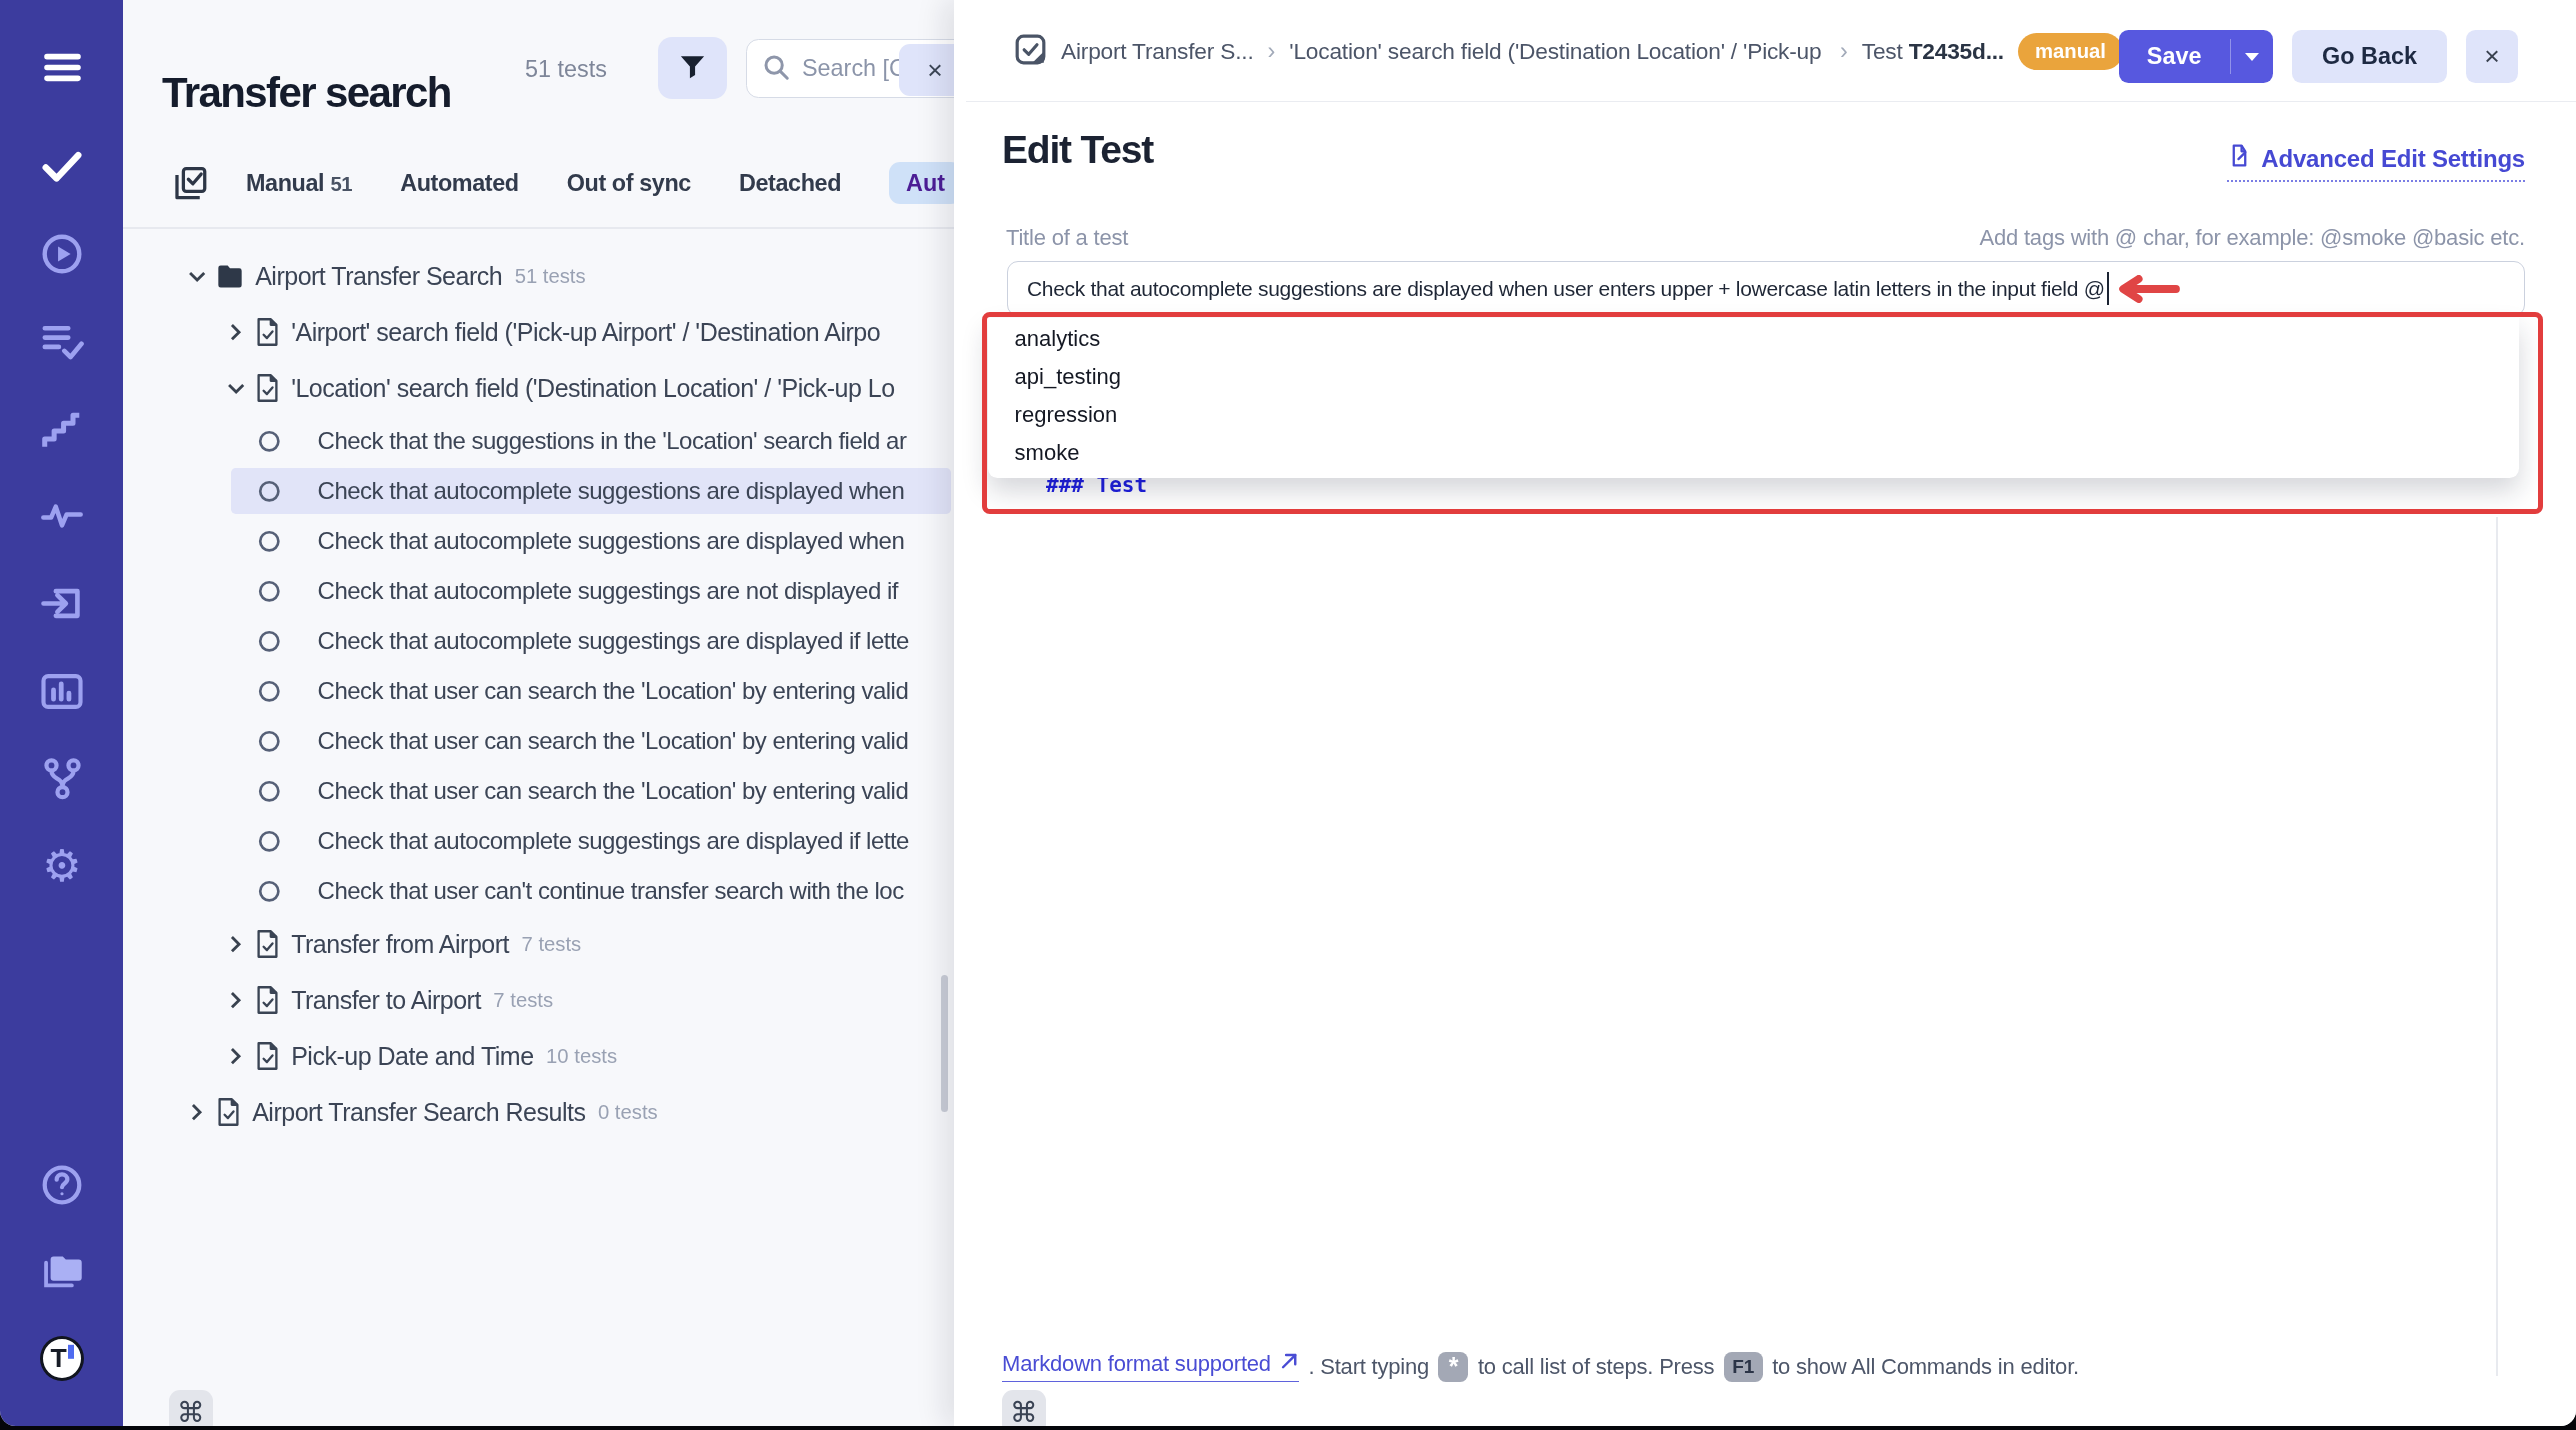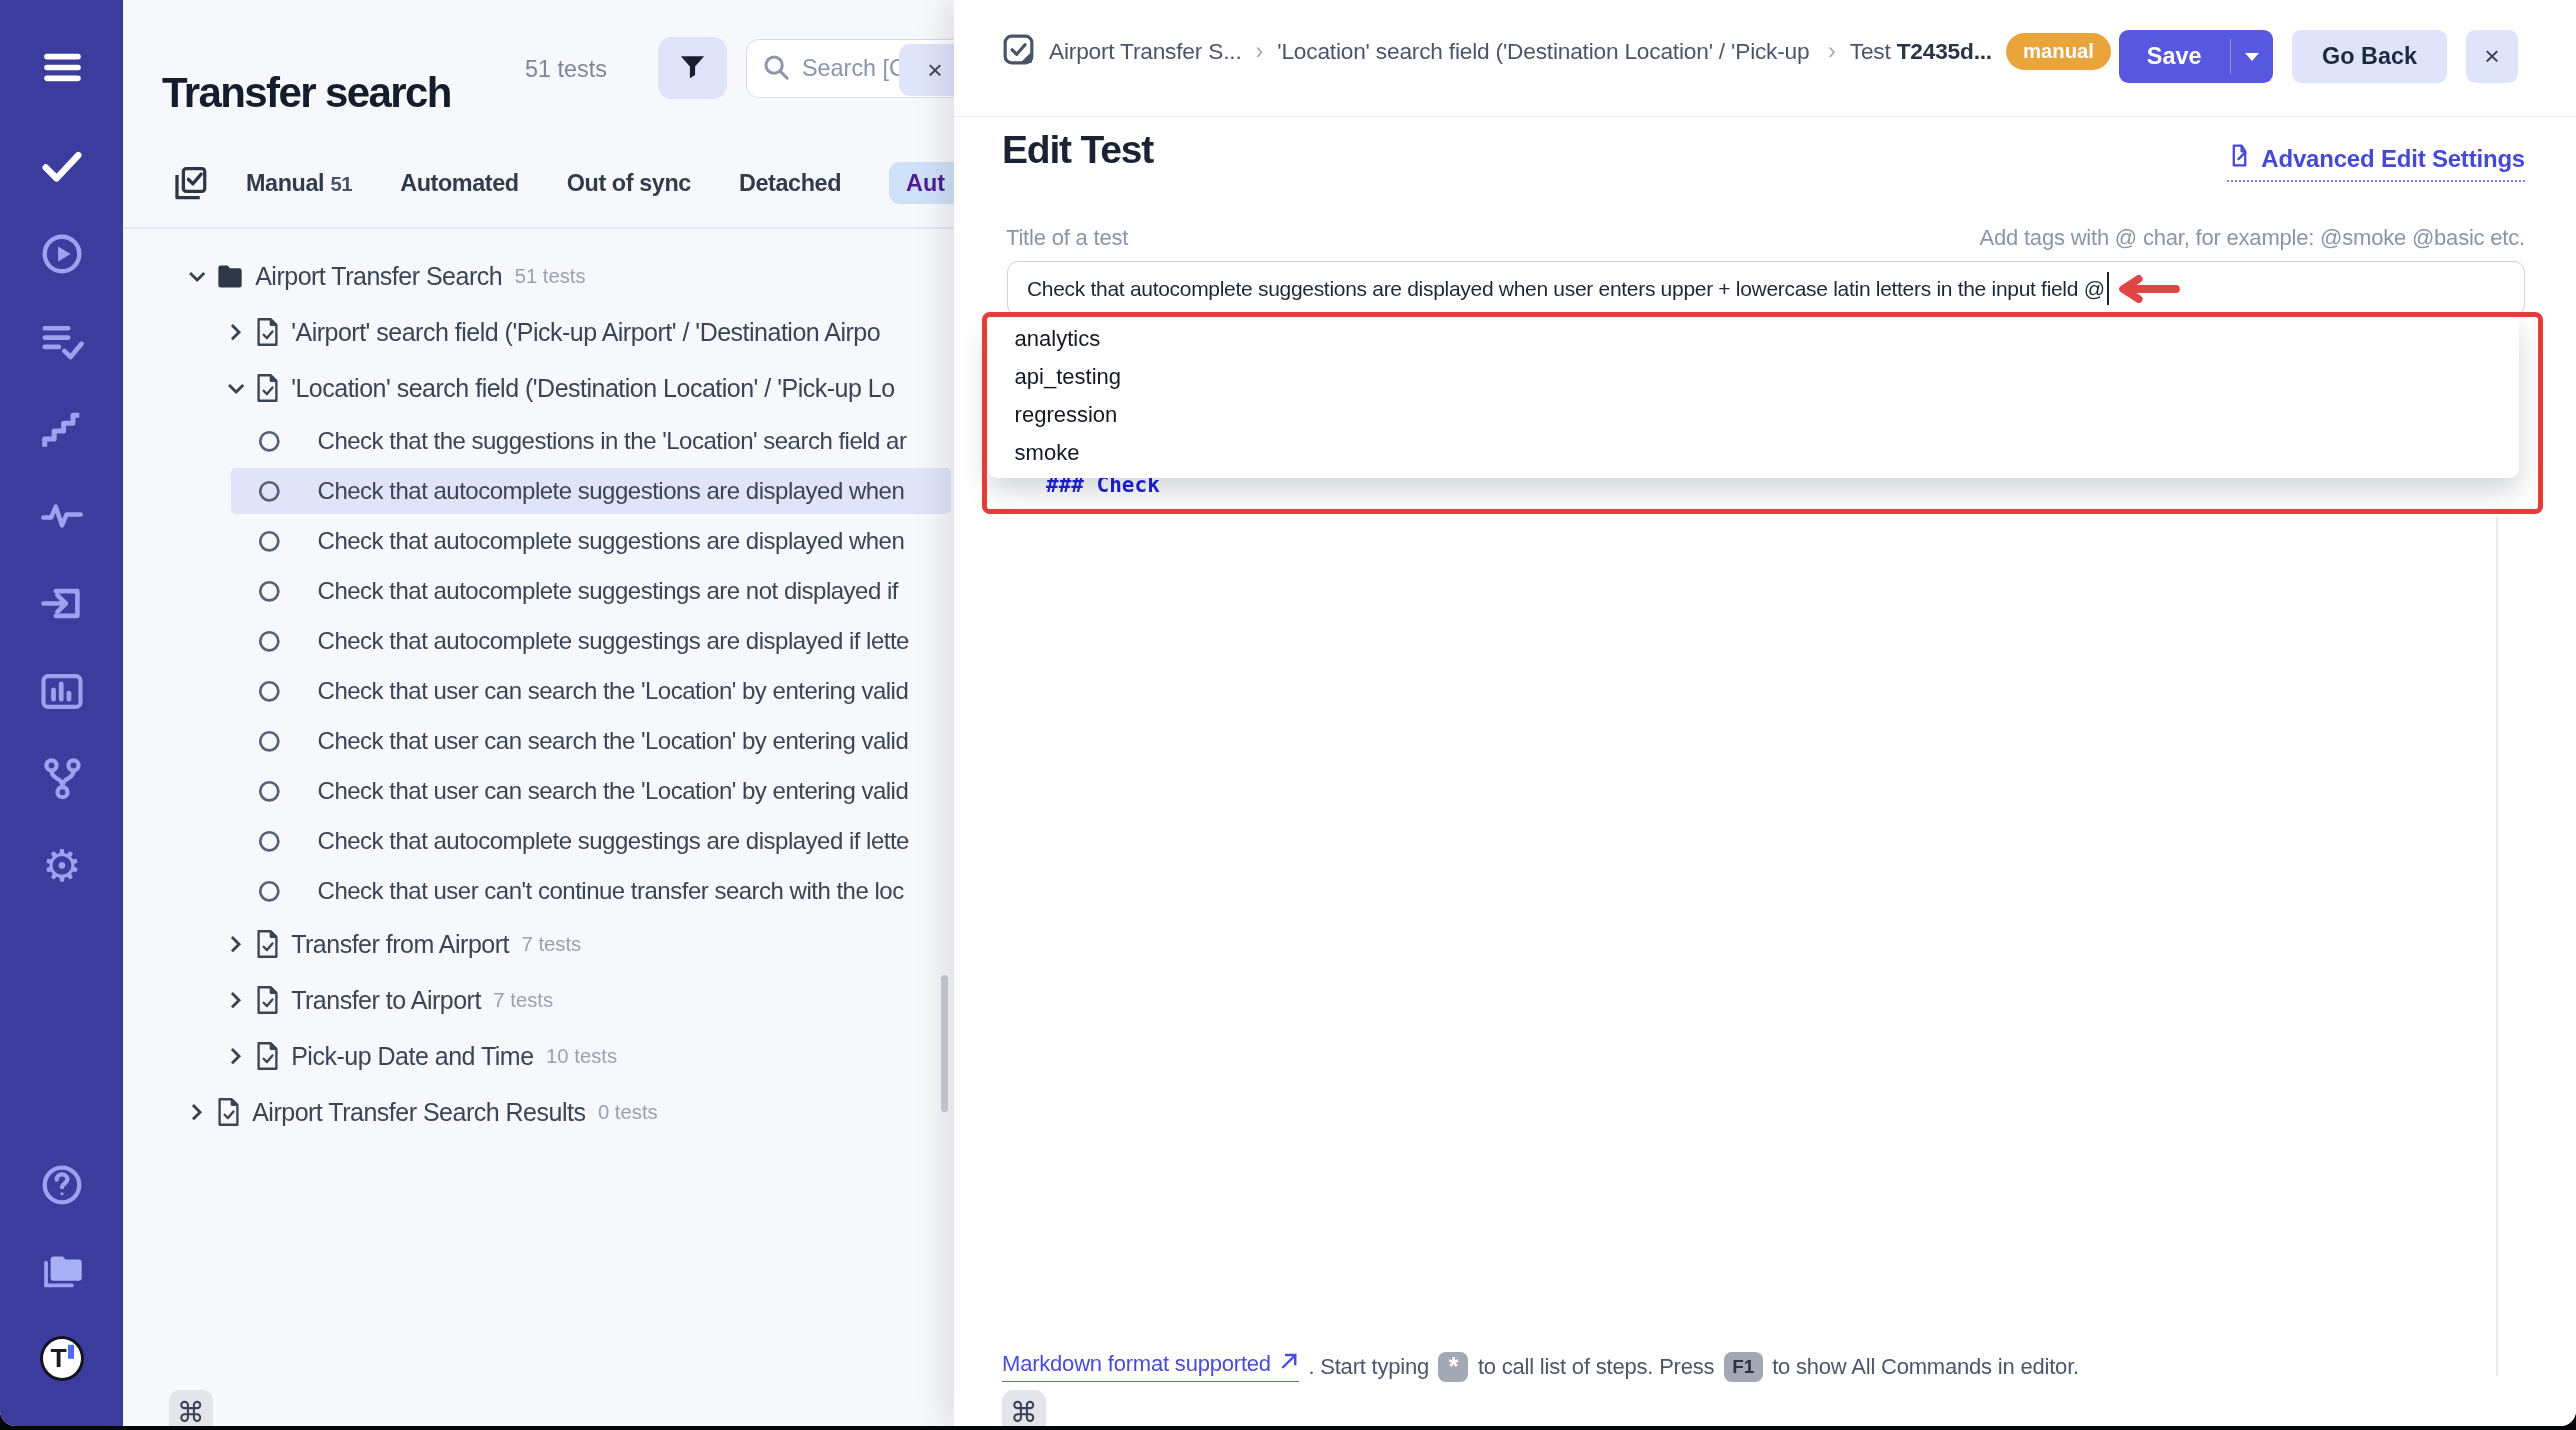--- a/index.html
+++ b/index.html
@@ -57,21 +57,21 @@
   .scroll-thumb{position:absolute;right:6.2px;top:975px;width:7px;height:137px;background:#c9cdd7;
     border-radius:3.9px;cursor:pointer;z-index:2;}
   .cmd-badge{position:absolute;width:44px;height:45px;background:#e3e5eb;border-radius:11px;
     display:flex;align-items:center;justify-content:center;font-family:"DejaVu Sans",sans-serif;
     font-size:28px;color:#3a4354;cursor:pointer;}
   .lp-cmd{left:46px;top:1390px;}
 
   
   .right-panel{position:absolute;left:954px;top:0;bottom:0;width:1622px;background:#ffffff;z-index:10;
     box-shadow:-11px 0 26.6px rgba(15,20,40,0.10);}
-  .rp-header{position:absolute;left:0;right:0;top:0;height:117px;border-bottom:1.6px solid #eaecf1;background:#fff;}
+  .rp-header{position:absolute;left:12px;right:0;top:0;height:102px;border-bottom:1.6px solid #eaecf1;background:#fff;}
   .breadcrumb{position:absolute;left:48px;top:0;height:102px;display:flex;align-items:center;gap:14px;
     white-space:nowrap;max-width:1109px;overflow:hidden;}
   .bc-item{font-size:22.7px;color:#4c5568;letter-spacing:-0.2px;}
   .bc-suite{max-width:594px;overflow:hidden;}
   .bc-sep{font-size:23.4px;color:#a2aab9;}
   .bc-test b{color:#2a3444;}
   .badge-manual{background:#eaa43c;color:#ffffff;font-size:20.3px;font-weight:600;border-radius:780px;
     padding:7px 17px;}
   .rp-actions{position:absolute;right:58px;top:30px;height:53px;display:flex;gap:19px;margin-left:12px;}
   .save-split{display:flex;background:#5758df;border-radius:9.4px;overflow:hidden;height:53px;cursor:pointer;}
@@ -485,21 +485,21 @@
           <path d="M30 5L10 18l20 13"></path>
         </svg>
     </div>
 
     <div class="tag-dropdown" id="tag-dropdown">
         <div class="tag-item">analytics</div>
         <div class="tag-item">api_testing</div>
         <div class="tag-item">regression</div>
         <div class="tag-item">smoke</div>
       </div>
-    <div class="steps-line">### Check</div>
+    <div class="steps-line">### Test</div>
     <div class="red-box"></div>
     <div class="editor-scroll-line"></div>
 
     <div class="rp-footer">
       <a class="md-link">
         <span>Markdown format supported</span>
         <span>
           <svg width="20.3" height="20.3" viewBox="0 0 20 20" fill="none" stroke="#494cd4" stroke-width="2.4" stroke-linecap="round" stroke-linejoin="round">
               <path d="M4 16L16 4"></path>
               <path d="M7 4h9v9"></path>

